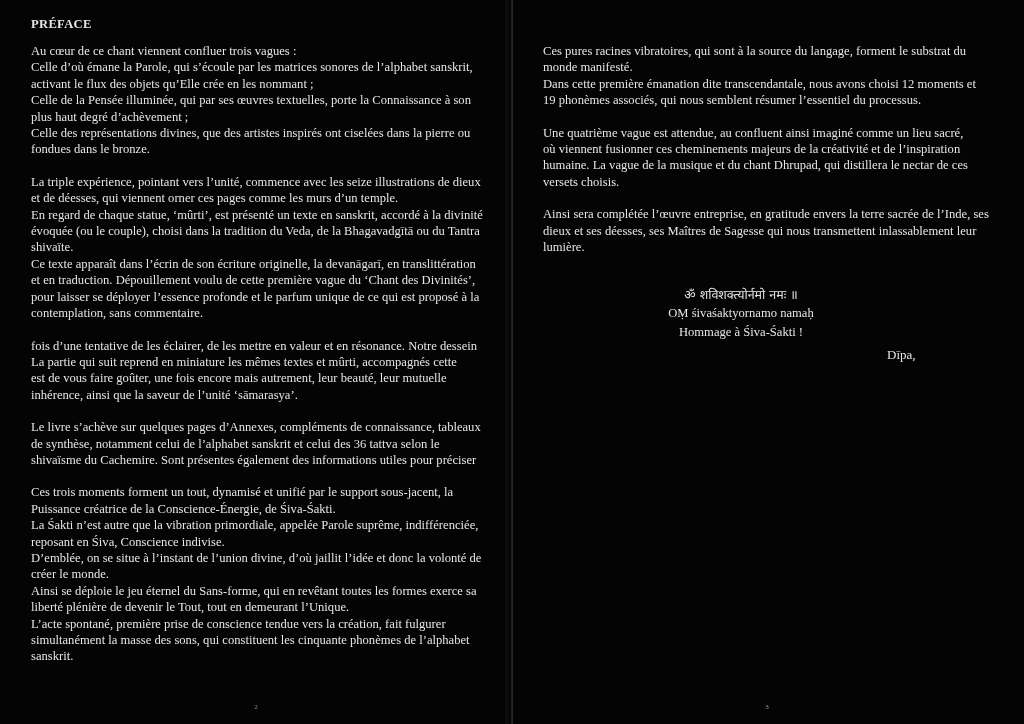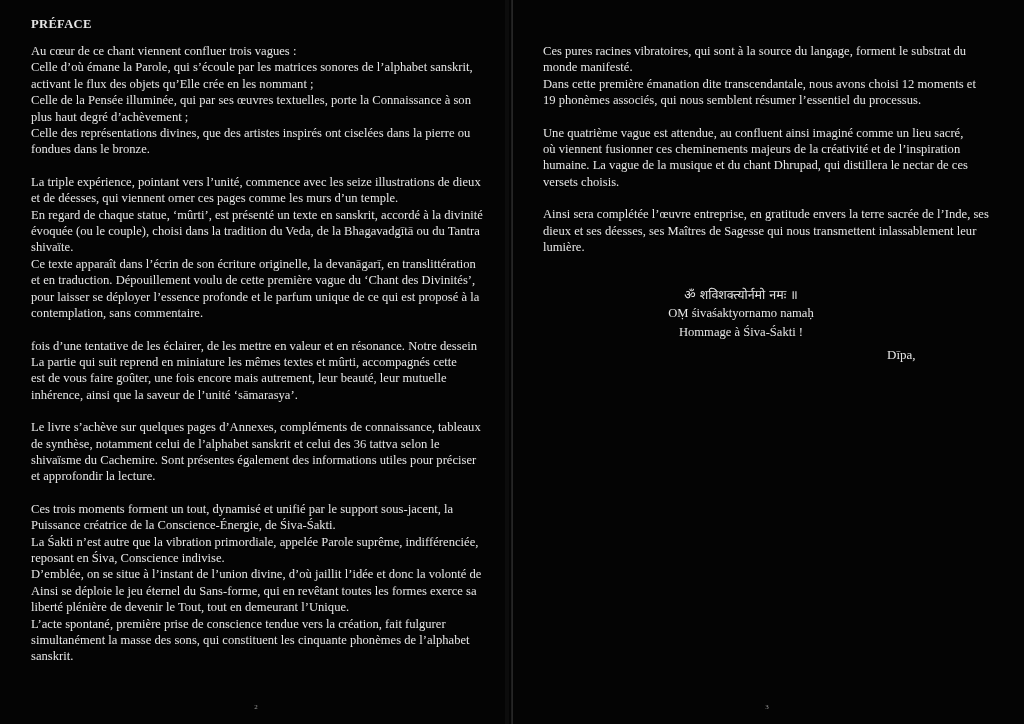--- a/index.html
+++ b/index.html
@@ -151,29 +151,29 @@
         <span class="line">fois d’une tentative de les éclairer, de les mettre en valeur et en résonance. Notre dessein</span>
         <span class="line">La partie qui suit reprend en miniature les mêmes textes et mûrti, accompagnés cette</span>
         <span class="line">est de vous faire goûter, une fois encore mais autrement, leur beauté, leur mutuelle</span>
         <span class="line">inhérence, ainsi que la saveur de l’unité ‘sāmarasya’.</span>
       </div>
 
       <div class="para">
         <span class="line">Le livre s’achève sur quelques pages d’Annexes, compléments de connaissance, tableaux</span>
         <span class="line">de synthèse, notamment celui de l’alphabet sanskrit et celui des 36 tattva selon le</span>
         <span class="line">shivaïsme du Cachemire. Sont présentes également des informations utiles pour préciser</span>
-        <span class="line">et approfondir la lecture.</span>
       </div>
 
       <div class="para">
         <span class="line">Ces trois moments forment un tout, dynamisé et unifié par le support sous-jacent, la</span>
         <span class="line">Puissance créatrice de la Conscience-Énergie, de Śiva-Śakti.</span>
         <span class="line">La Śakti n’est autre que la vibration primordiale, appelée Parole suprême, indifférenciée,</span>
         <span class="line">reposant en Śiva, Conscience indivise.</span>
         <span class="line">D’emblée, on se situe à l’instant de l’union divine, d’où jaillit l’idée et donc la volonté de</span>
+        <span class="line">créer le monde.</span>
         <span class="line">Ainsi se déploie le jeu éternel du Sans-forme, qui en revêtant toutes les formes exerce sa</span>
         <span class="line">liberté plénière de devenir le Tout, tout en demeurant l’Unique.</span>
         <span class="line">L’acte spontané, première prise de conscience tendue vers la création, fait fulgurer</span>
         <span class="line">simultanément la masse des sons, qui constituent les cinquante phonèmes de l’alphabet</span>
         <span class="line">sanskrit.</span>
       </div>
     </div>
 
     <div class="page-number">2</div>
   </div>

